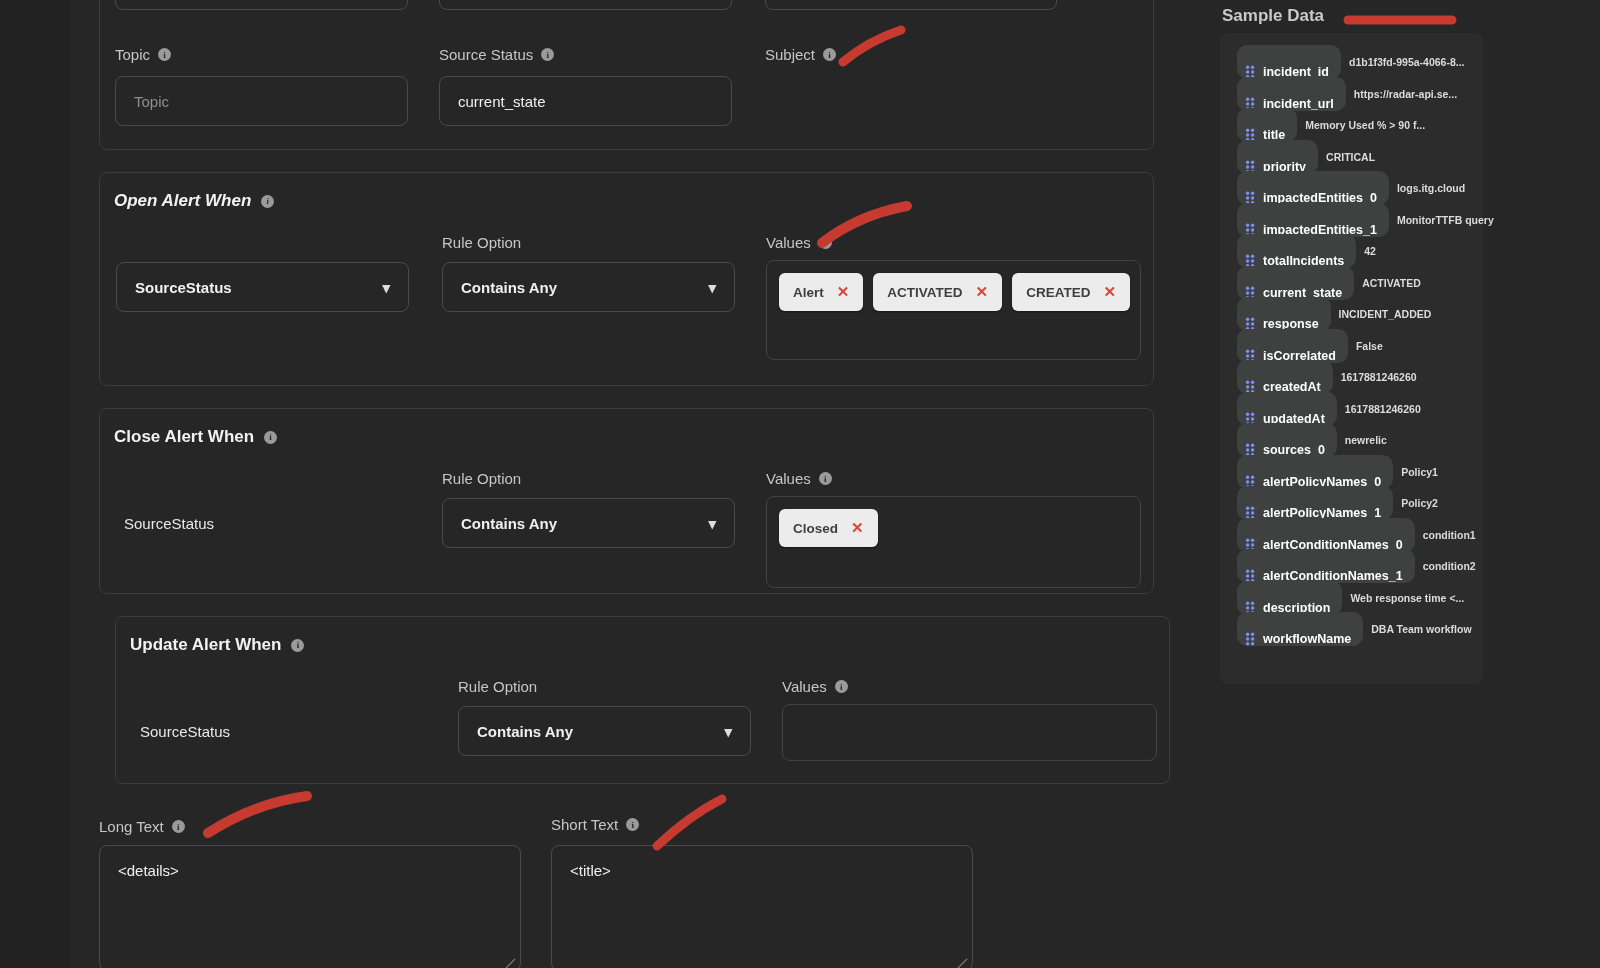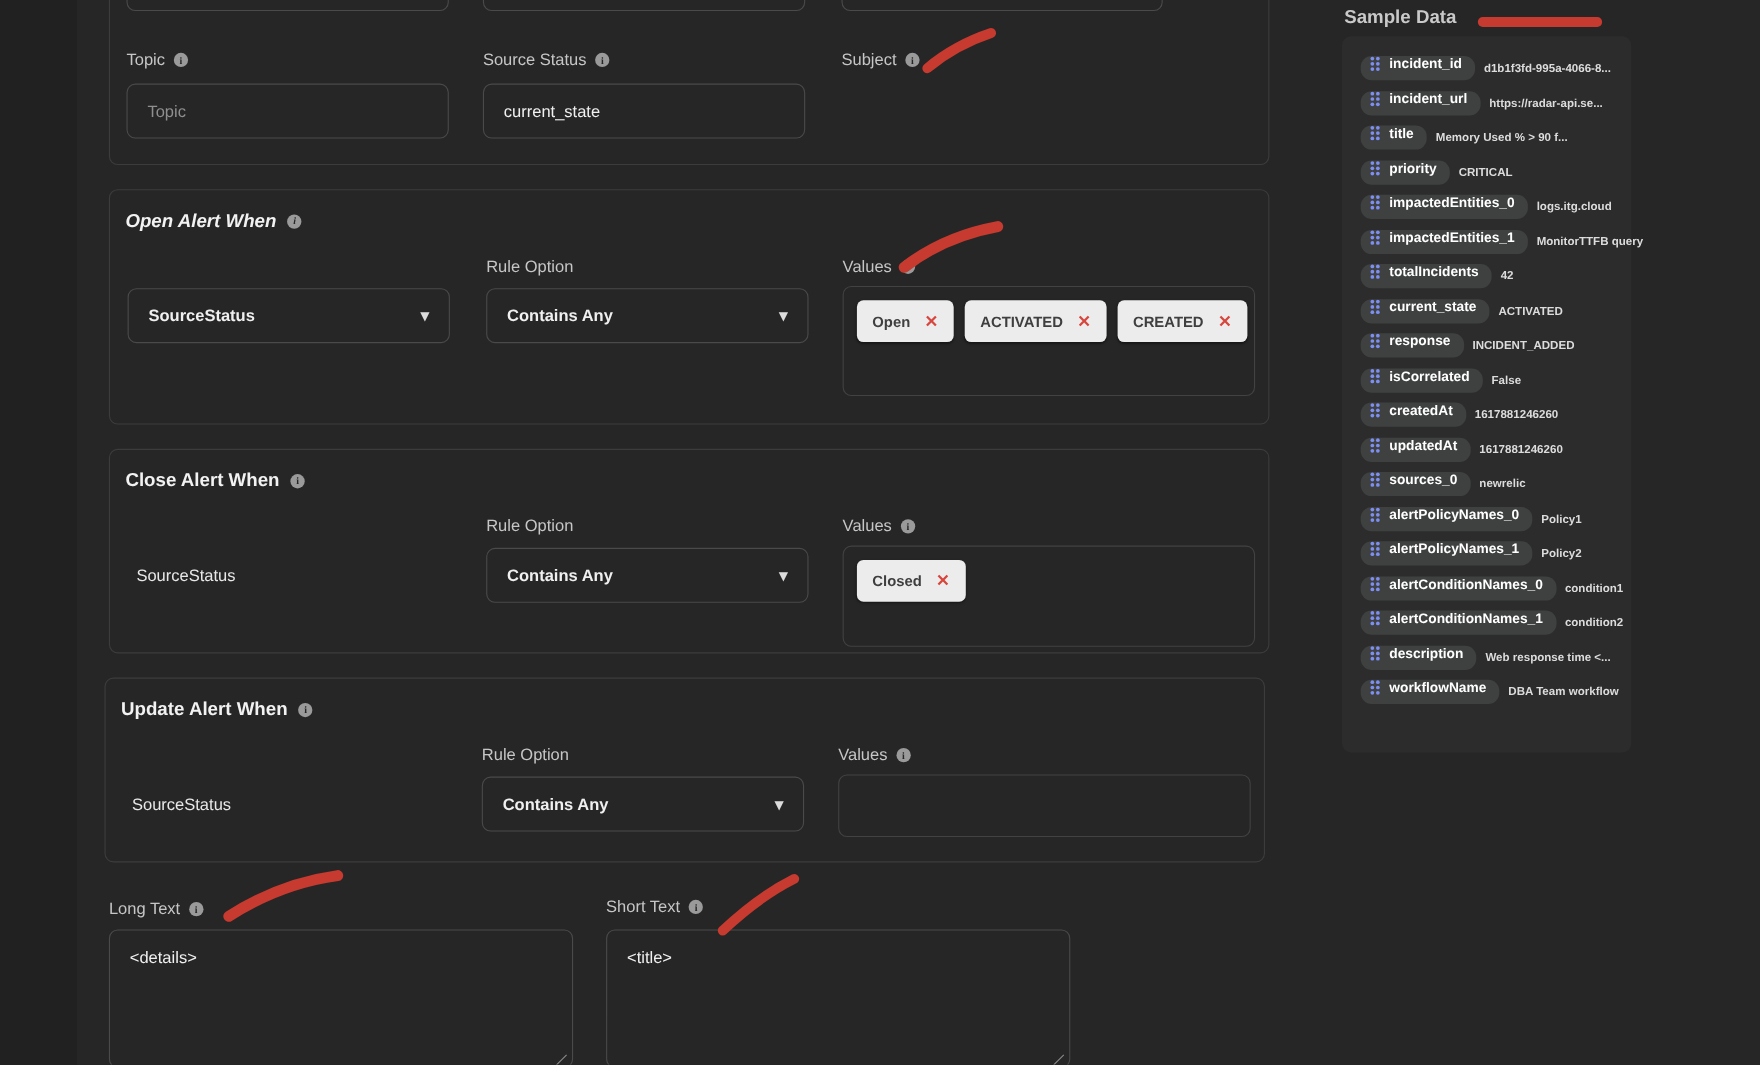--- a/index.html
+++ b/index.html
@@ -30,21 +30,21 @@
   .textarea{position:absolute;border:1px solid #4a4a4a;border-radius:8px;
         box-sizing:border-box;padding:16px 18px;font-size:15px;font-weight:500;color:#f0f0f0;}
   .rhandle{position:absolute;right:3px;bottom:6px;width:13px;height:1px;
         background:#8a8a8a;transform:rotate(-45deg);}
   .panel{position:absolute;left:1220px;top:33px;width:263px;height:651px;
         background:#2c2c2c;border-radius:8px;box-sizing:border-box;
         padding:18px 0 0 17px;display:flex;flex-direction:column;gap:9.5px;}
   .paneltitle{position:absolute;left:1222px;top:6px;font-size:17px;font-weight:700;color:#c9c9c9;}
   .srow{display:flex;align-items:center;height:22px;cursor:grab;}
   .pill{background:#3f4040;border-radius:10px;height:22px;display:inline-flex;
-        align-items:flex-start;gap:8px;padding:0 12px 0 8px;}
+        align-items:flex-end;gap:8px;padding:12px 12px 0 8px;}
   .pill-key{font-size:12.5px;font-weight:700;color:#ffffff;white-space:nowrap;}
   .pill-val{margin-left:8px;font-size:10.5px;font-weight:700;color:#dcdcdc;white-space:nowrap;}
   .overlay{position:absolute;left:0;top:0;pointer-events:none;z-index:50;}
 </style>
 </head>
 <body>
 
 <div id="app">
   <div class="leftband"></div>
 
@@ -90,21 +90,21 @@
       <span>Contains Any</span>
       <span class="chev">▾</span>
     </div>
     <div class="label" style="left:666px;top:61px;">
       <span>Values</span>
       <span class="info">i</span>
     </div>
     <div class="valuesbox" style="left:666px;top:87px;width:375px;height:100px;">
 
         <div class="vchip">
-          <span>Open</span>
+          <span>Alert</span>
           <span class="vchip-x">✕</span>
         </div>
 
         <div class="vchip">
           <span>ACTIVATED</span>
           <span class="vchip-x">✕</span>
         </div>
 
         <div class="vchip">
           <span>CREATED</span>
@@ -132,21 +132,21 @@
     </div>
     <div class="valuesbox" style="left:666px;top:87px;width:375px;height:92px;">
 
         <div class="vchip">
           <span>Closed</span>
           <span class="vchip-x">✕</span>
         </div>
       </div>
   </div>
 
-  <div class="card" style="left:95px;top:616px;width:1053px;height:166px;">
+  <div class="card" style="left:115px;top:616px;width:1053px;height:166px;">
     <div class="sectitle" style="left:14px;top:18px;">
       <span>Update Alert When</span>
       <span class="info">i</span>
     </div>
     <div class="srctext" style="left:24px;top:106px;">SourceStatus</div>
     <div class="label" style="left:342px;top:61px;">
       <span>Rule Option</span>
     </div>
     <div class="select" style="left:342px;top:89px;width:293px;height:50px;">
       <span>Contains Any</span>

